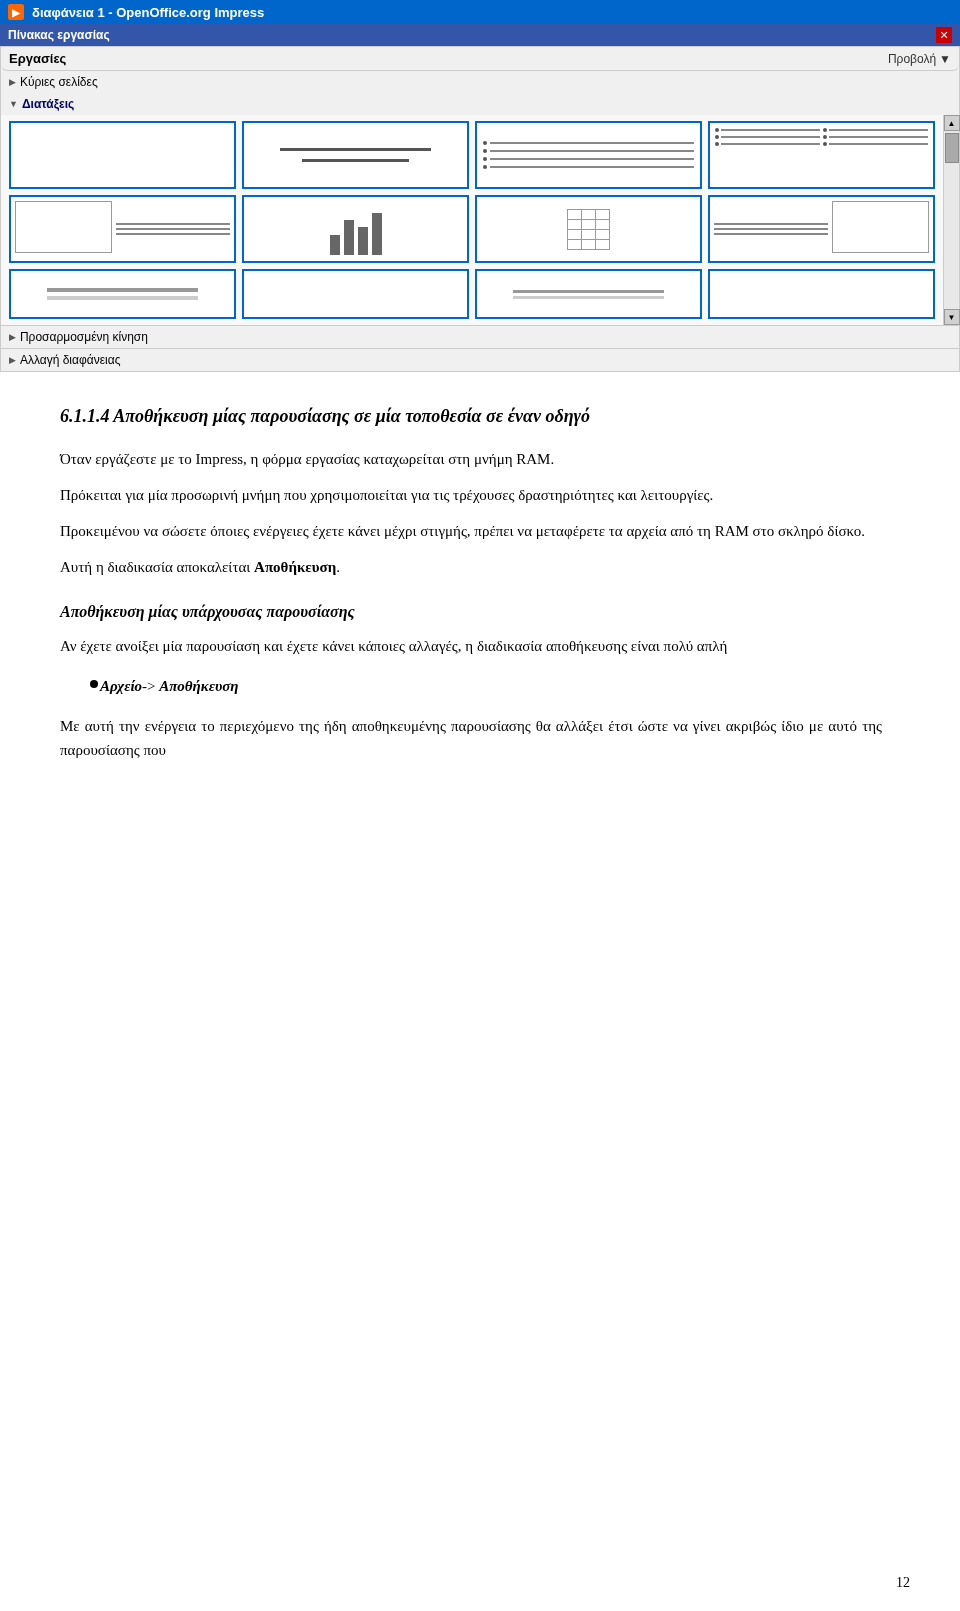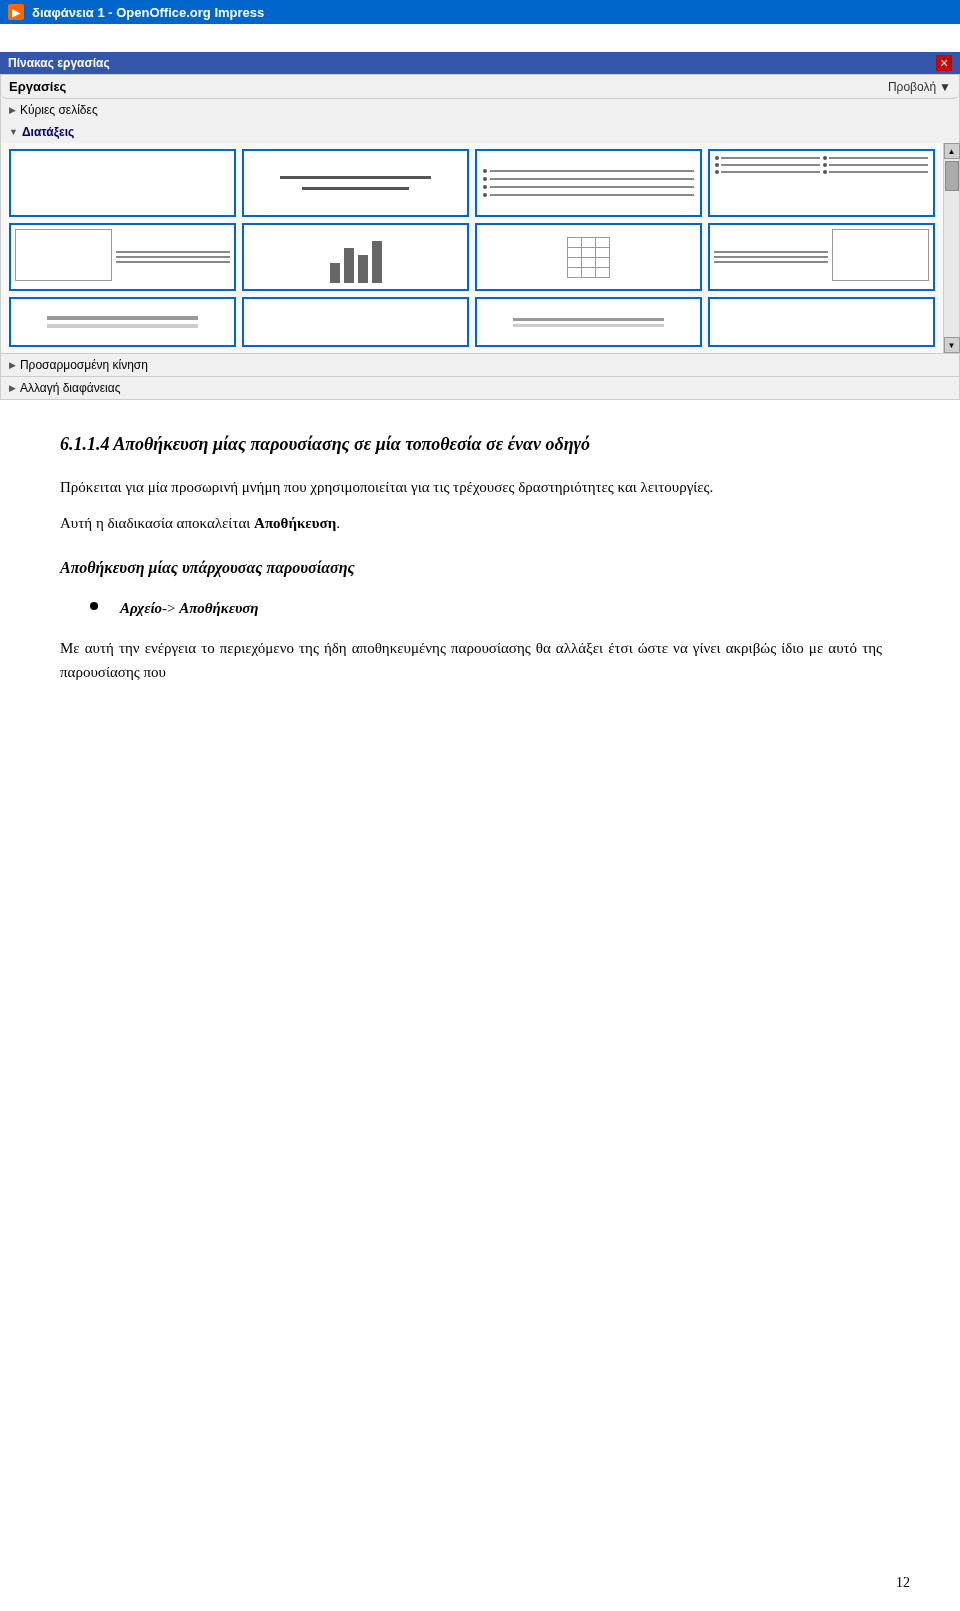--- a/index.html
+++ b/index.html
@@ -40,21 +40,20 @@
     .panel-titlebar {
       background: #3355aa;
       color: white;
       padding: 3px 8px;
       font-size: 12px;
       font-family: Arial, sans-serif;
       font-weight: bold;
       display: flex;
       align-items: center;
       justify-content: space-between;
-      margin-top: 28px;
     }
     .panel-close-btn {
       background: #cc0000;
       color: white;
       border: none;
       width: 16px;
       height: 16px;
       font-size: 11px;
       cursor: pointer;
       display: flex;
@@ -215,21 +214,21 @@
       font-style: italic;
       font-size: 16px;
       font-weight: bold;
       margin: 20px 0 10px 0;
       font-family: "Times New Roman", Times, serif;
     }
 
     .bullet-item {
       display: flex;
       align-items: flex-start;
-      gap: 22px;
+      gap: 2px;
       margin: 16px 0 16px 30px;
     }
     .bullet-circle {
       width: 8px;
       height: 8px;
       border-radius: 50%;
       background: #000;
       flex-shrink: 0;
       margin-top: 6px;
     }
@@ -431,34 +430,43 @@
       <span>Αλλαγή διαφάνειας</span>
     </div>
   </div>
 
 </div>
 
 <div class="content-area">
 
   <div class="section-title">6.1.1.4  Αποθήκευση μίας παρουσίασης σε μία τοποθεσία σε έναν οδηγό</div>
 
+  <p class="content-paragraph">
+    <span>Όταν εργάζεστε με το Impress, η φόρμα εργασίας καταχωρείται στη μνήμη RAM.</span>
+  </p>
 
   <p class="content-paragraph">
     <span>Πρόκειται για μία προσωρινή μνήμη που χρησιμοποιείται για τις τρέχουσες δραστηριότητες και λειτουργίες.</span>
   </p>
 
 
+  <p class="content-paragraph">
+    <span>Προκειμένου να σώσετε όποιες ενέργειες έχετε κάνει μέχρι στιγμής, πρέπει να μεταφέρετε τα αρχεία από τη RAM στο σκληρό δίσκο.</span>
+  </p>
 
   <p class="content-paragraph">
     <span>Αυτή η διαδικασία αποκαλείται </span><span class="bold-text">Αποθήκευση</span><span>.</span>
   </p>
 
 
   <div class="italic-heading">Αποθήκευση μίας υπάρχουσας παρουσίασης</div>
 
+  <p class="content-paragraph">
+    <span>Αν έχετε ανοίξει μία παρουσίαση και έχετε κάνει κάποιες αλλαγές, η διαδικασία αποθήκευσης είναι πολύ απλή</span>
+  </p>
 
   <div class="bullet-item">
     <div class="bullet-circle"></div>
     <span class="bullet-text">
       <span class="bold-italic">Αρχείο</span><span>-&gt;</span> <span class="bold-italic">Αποθήκευση</span>
     </span>
   </div>
 
   <p class="content-paragraph">
     <span>Με αυτή την ενέργεια το περιεχόμενο της ήδη αποθηκευμένης παρουσίασης θα αλλάξει έτσι ώστε να γίνει ακριβώς ίδιο με αυτό της παρουσίασης που</span>

